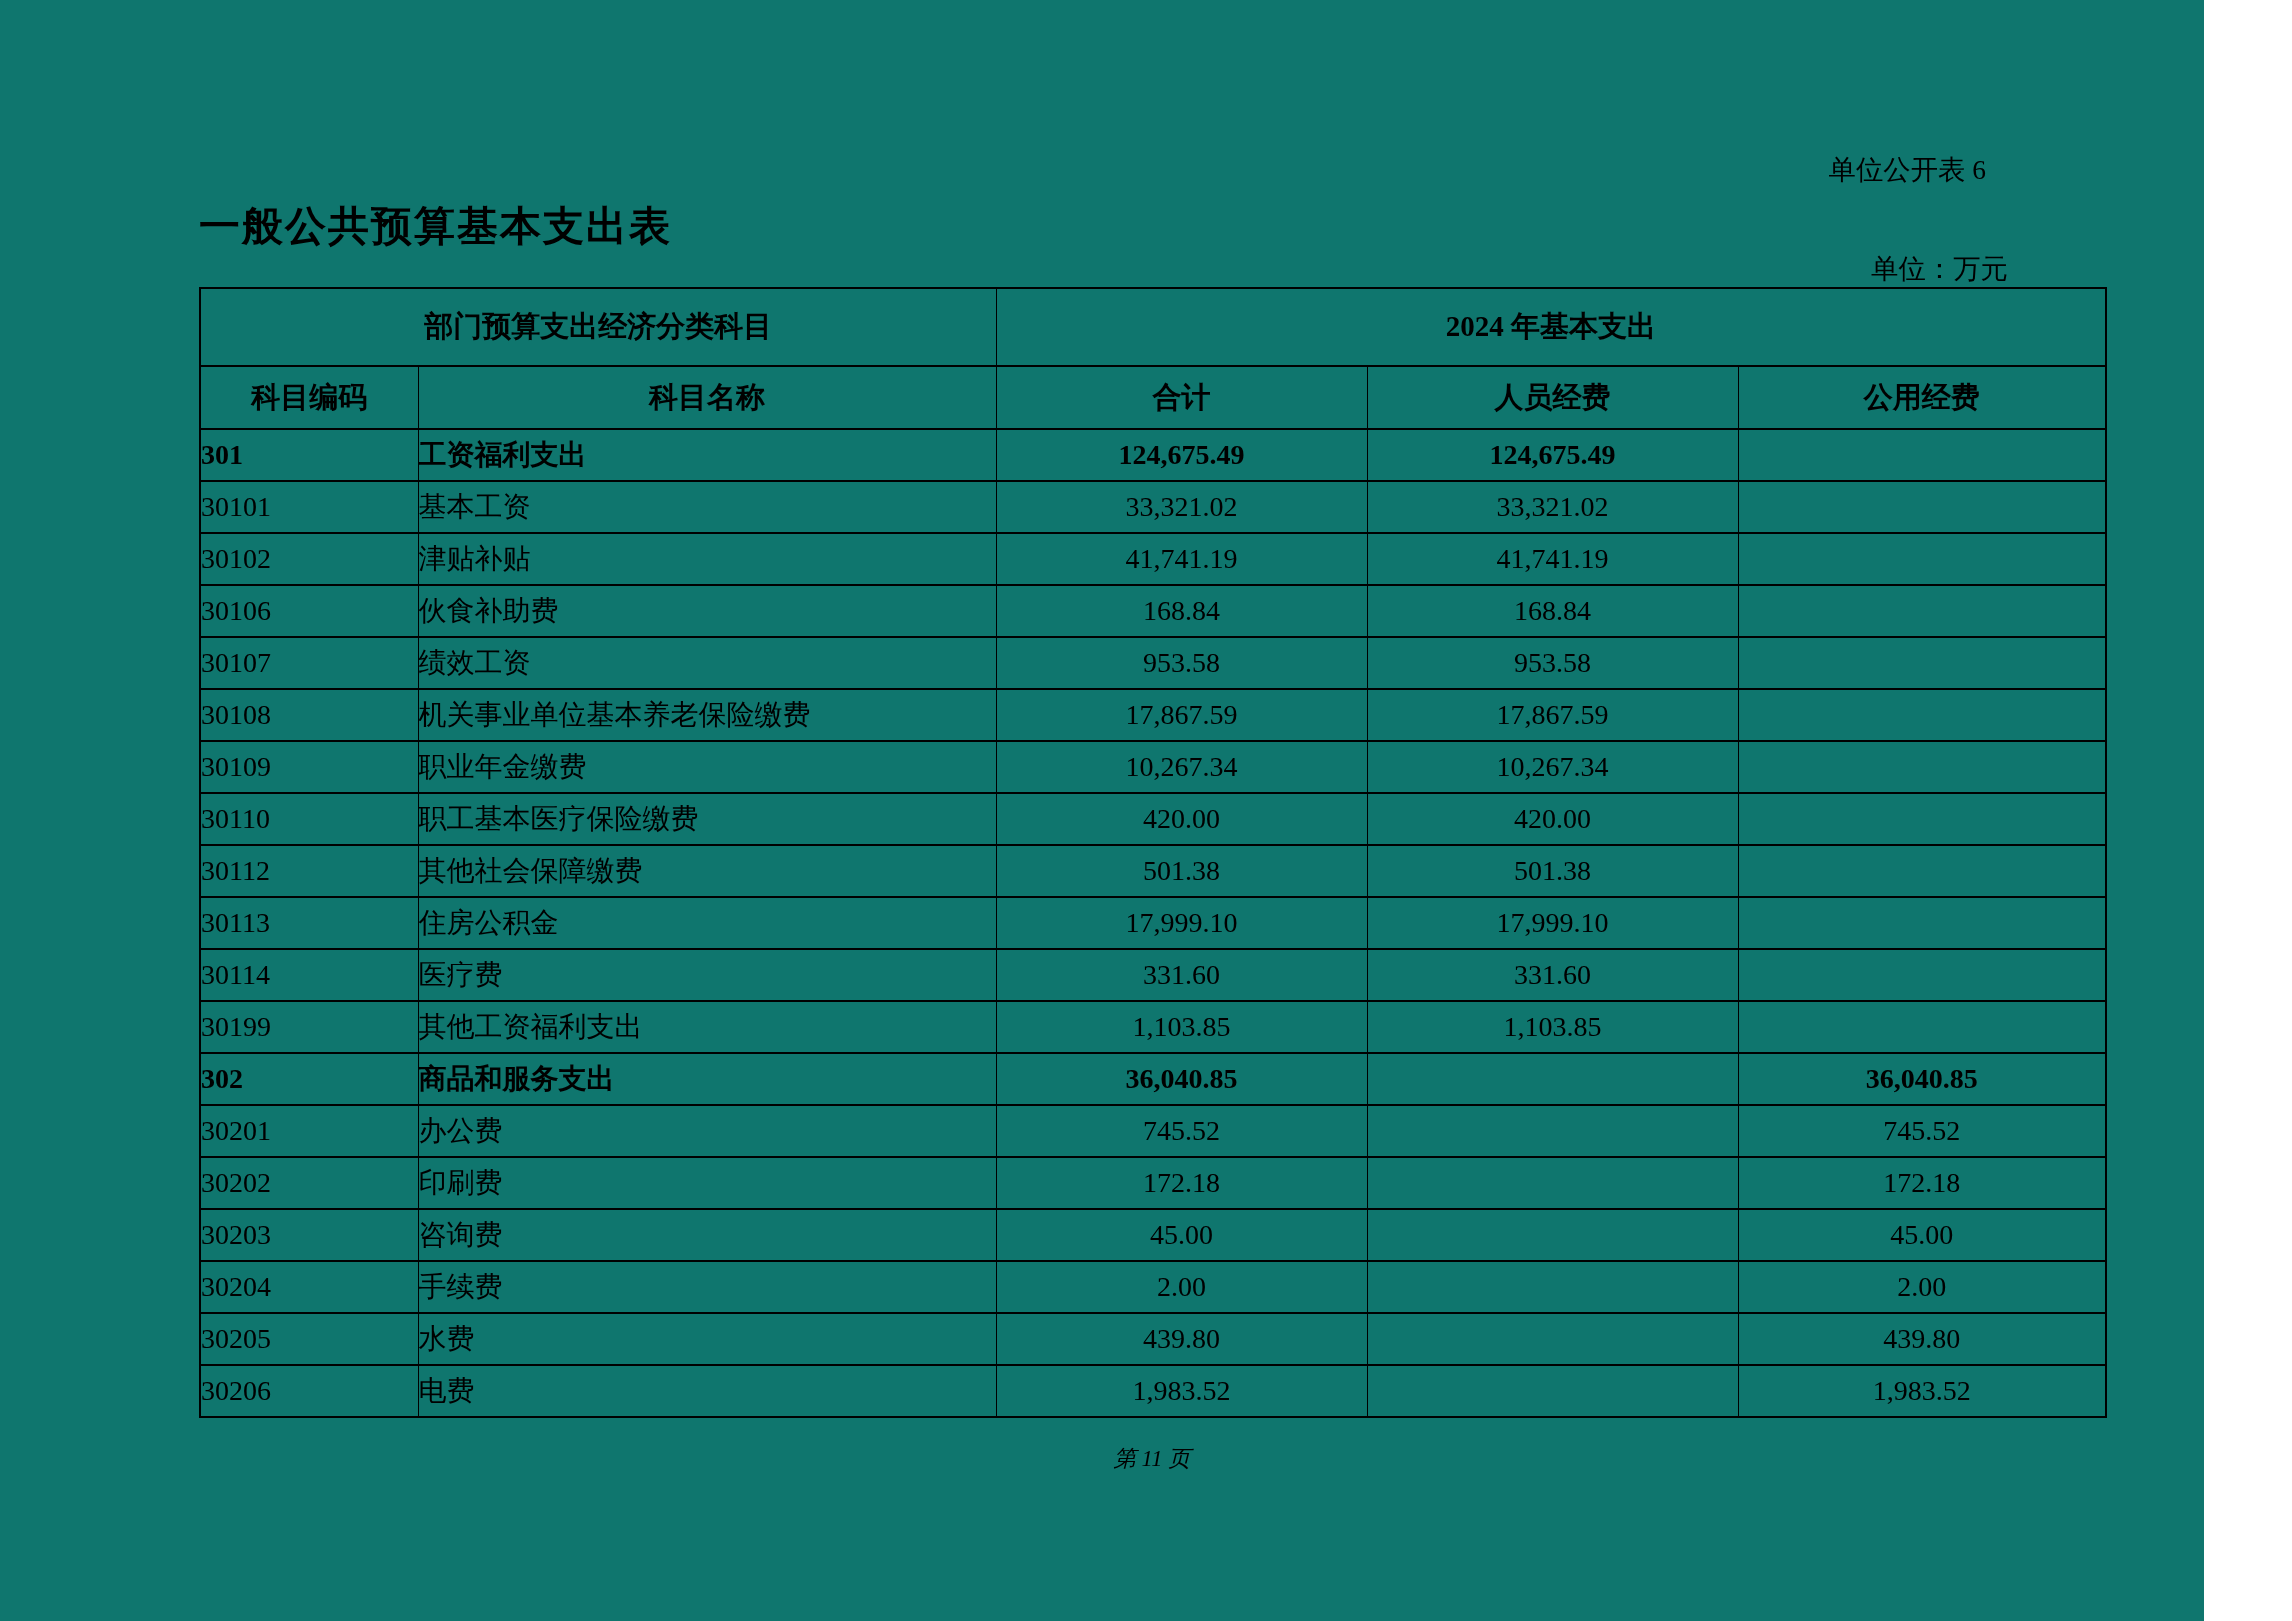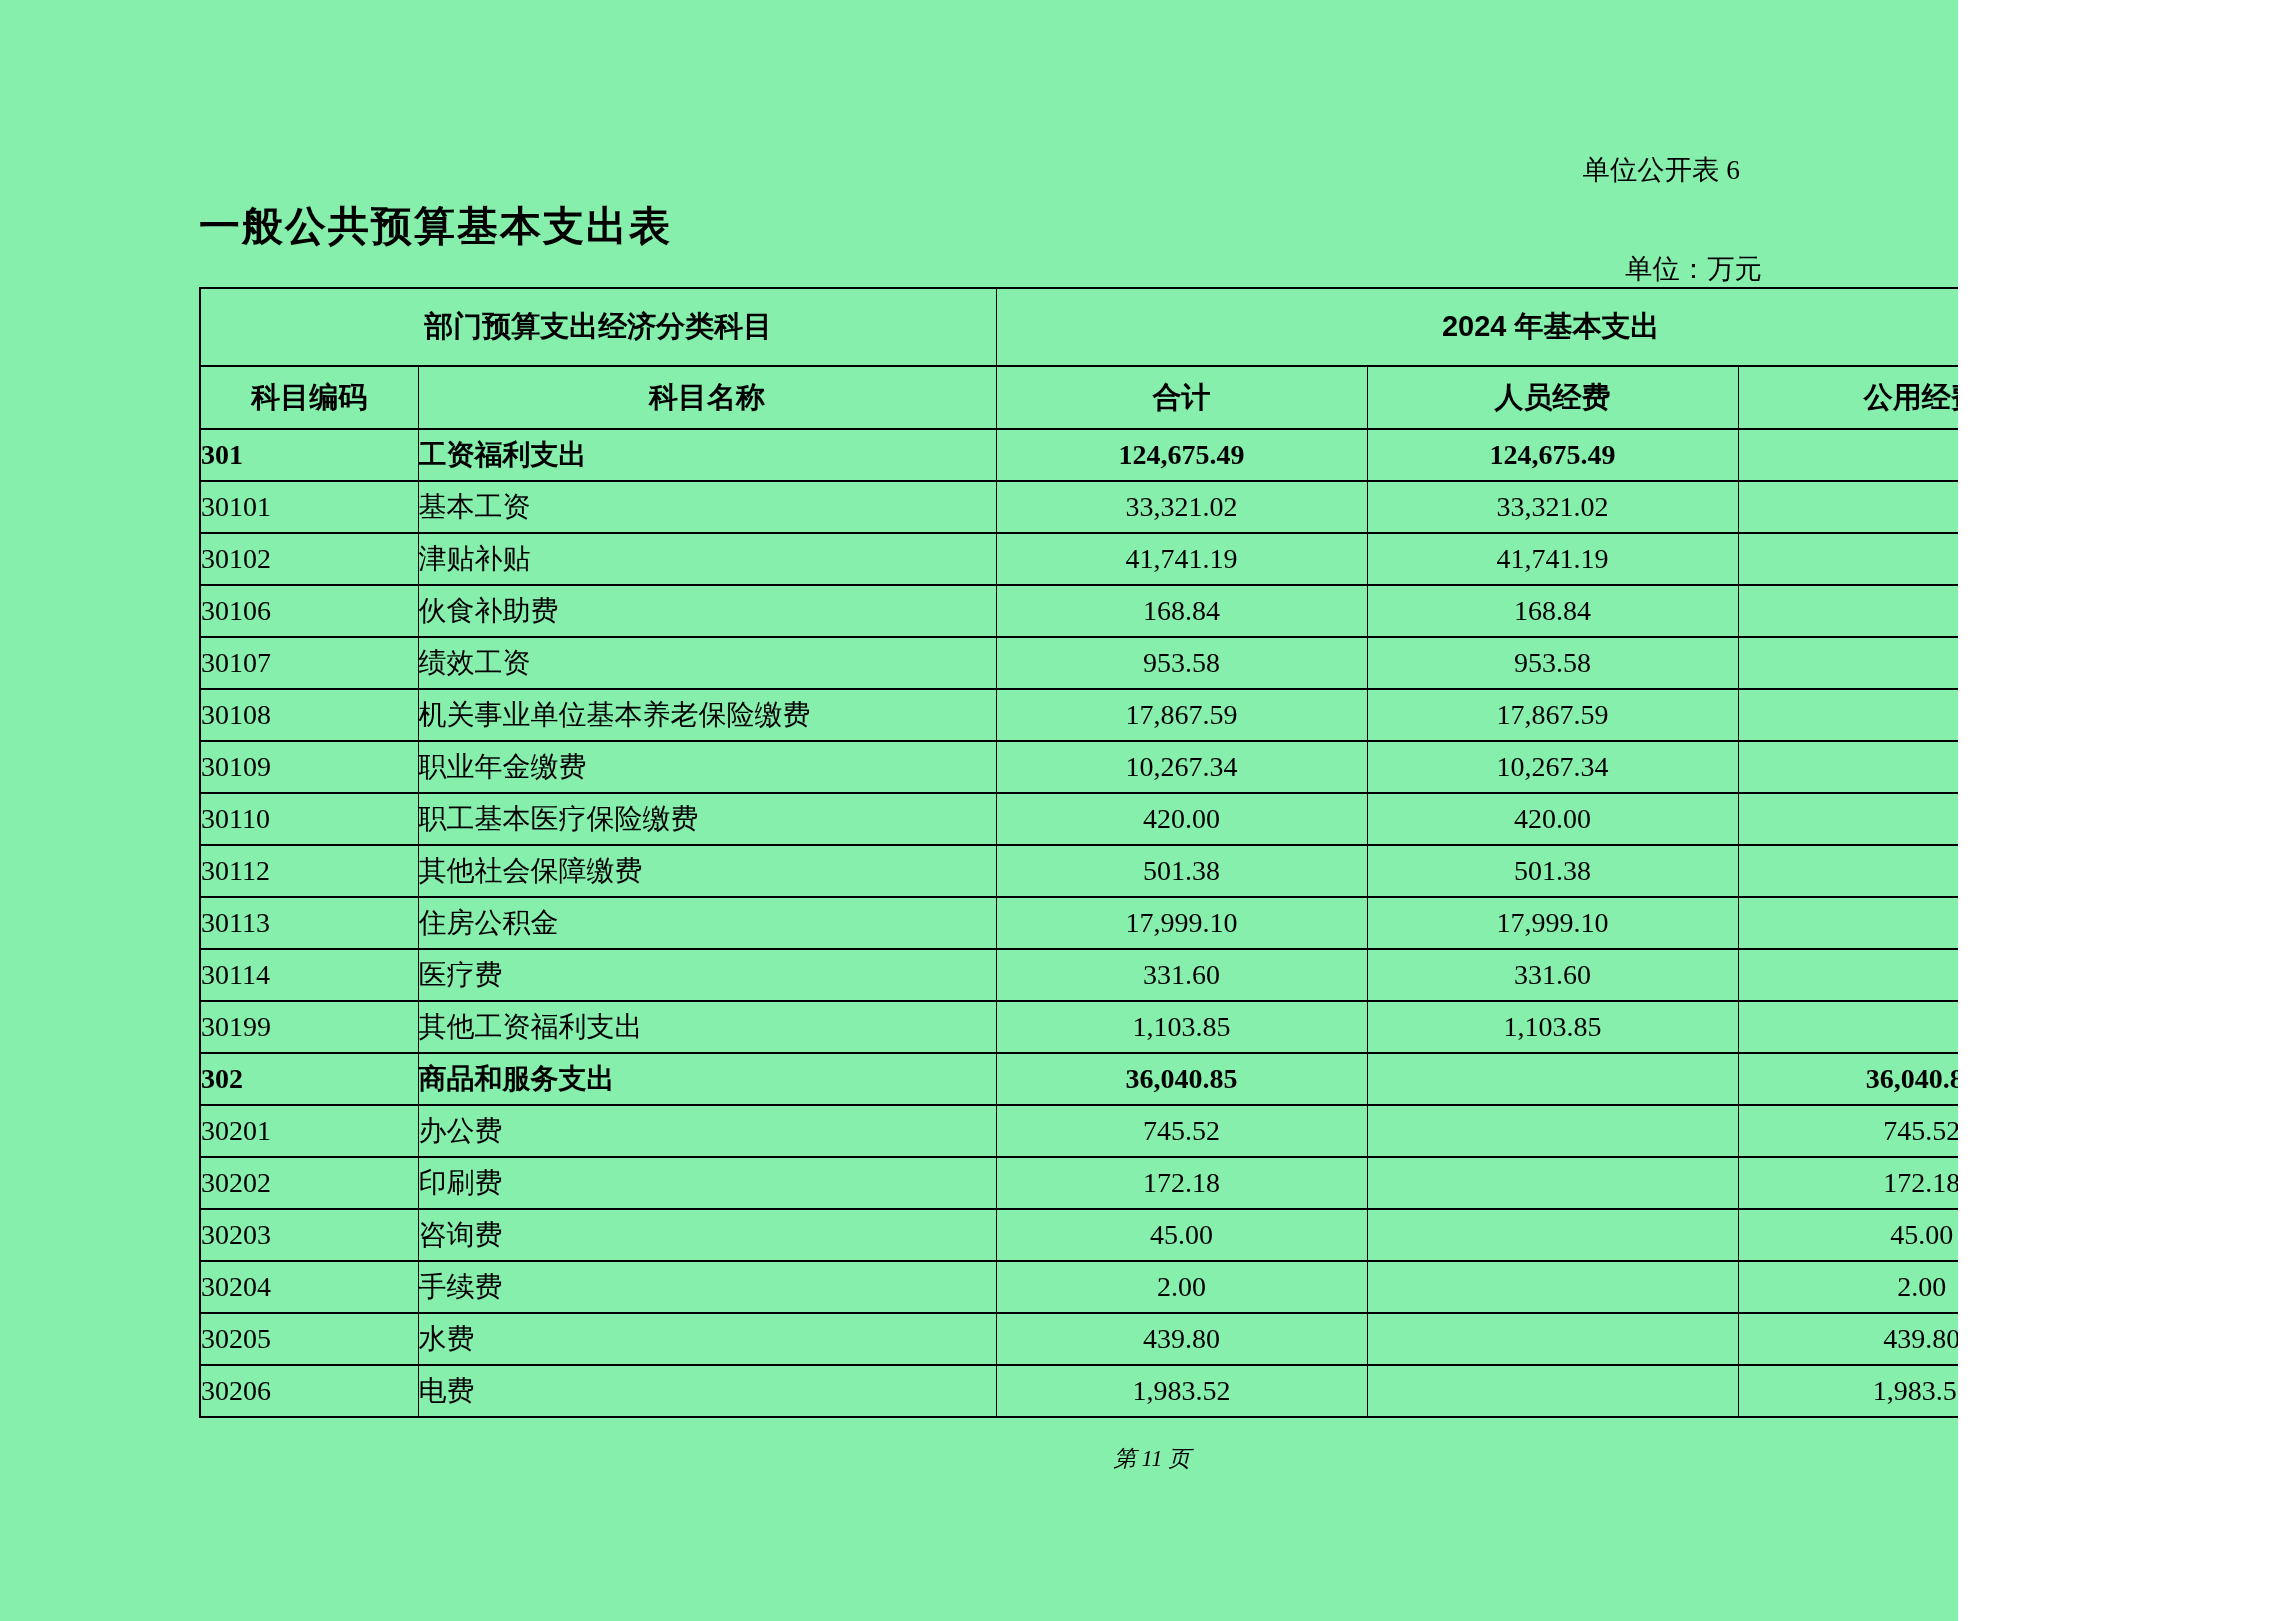--- a/index.html
+++ b/index.html
@@ -1,20 +1,20 @@
 <!DOCTYPE html>
 <html><head>
 <meta charset="utf-8">
 <style>
   html, body { margin: 0; padding: 0; background: #ffffff; }
   .page {
     position: relative;
-    width: 1958px;
+    width: 2204px;
     height: 1621px;
-    background: #86efac;
+    background: #0f766e;
     color: #000000;
     font-family: "Liberation Serif", "DejaVu Serif", serif;
     overflow: hidden;
   }
   .sheet-label {
     position: absolute;
     top: 152px;
     right: 218px;
     font-size: 27.4px;
     font-family: "Liberation Serif", "DejaVu Serif", serif;
@@ -51,21 +51,21 @@
   table.budget th, table.budget td {
     border-left: 1px solid #000;
     border-right: 1px solid #000;
     border-top: 2px solid #000;
     border-bottom: 2px solid #000;
     padding: 0;
     overflow: hidden;
     white-space: nowrap;
   }
   table.budget thead th {
-    font-family: Liberation Sans, sans-serif;
+    font-family: Liberation Serif, serif;
     font-weight: bold;
     font-size: 29px;
     text-align: center;
     vertical-align: middle;
   }
   tr.hdr-group { height: 78px; }
   tr.hdr-cols  { height: 63px; }
   table.budget tbody tr { height: 52px; margin-left: 45px; }
   table.budget tbody td {
     font-size: 28px;

